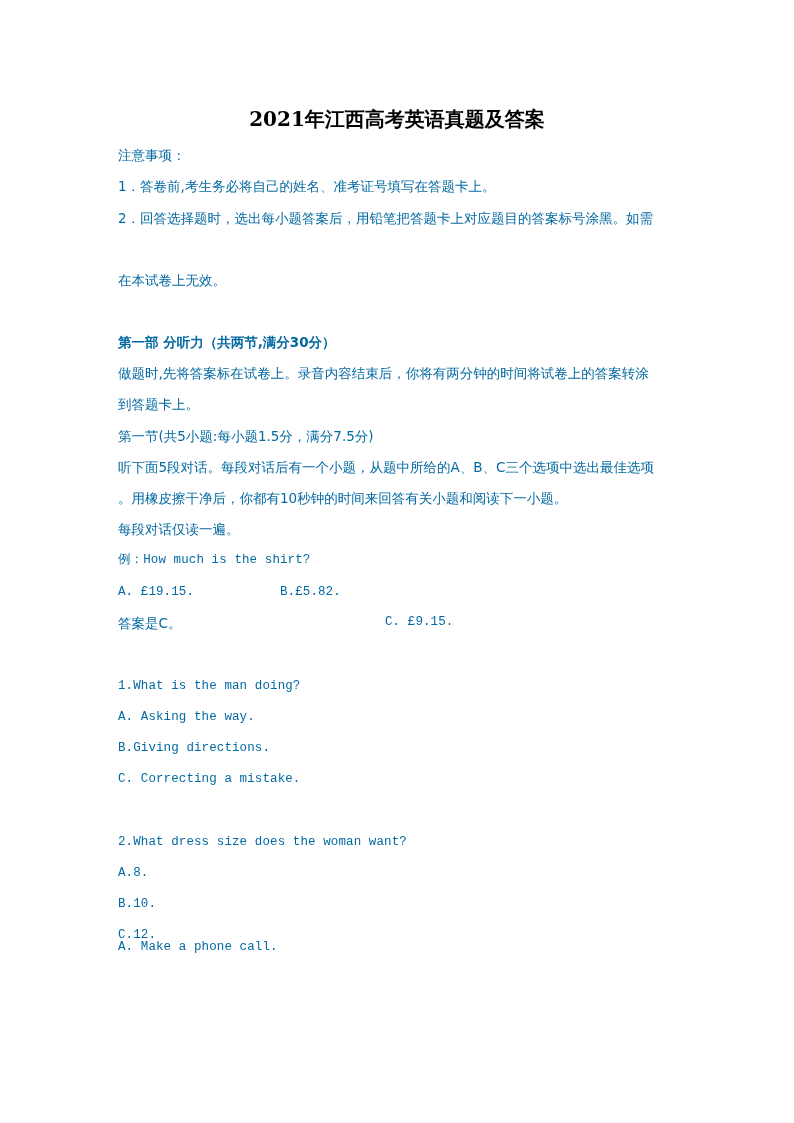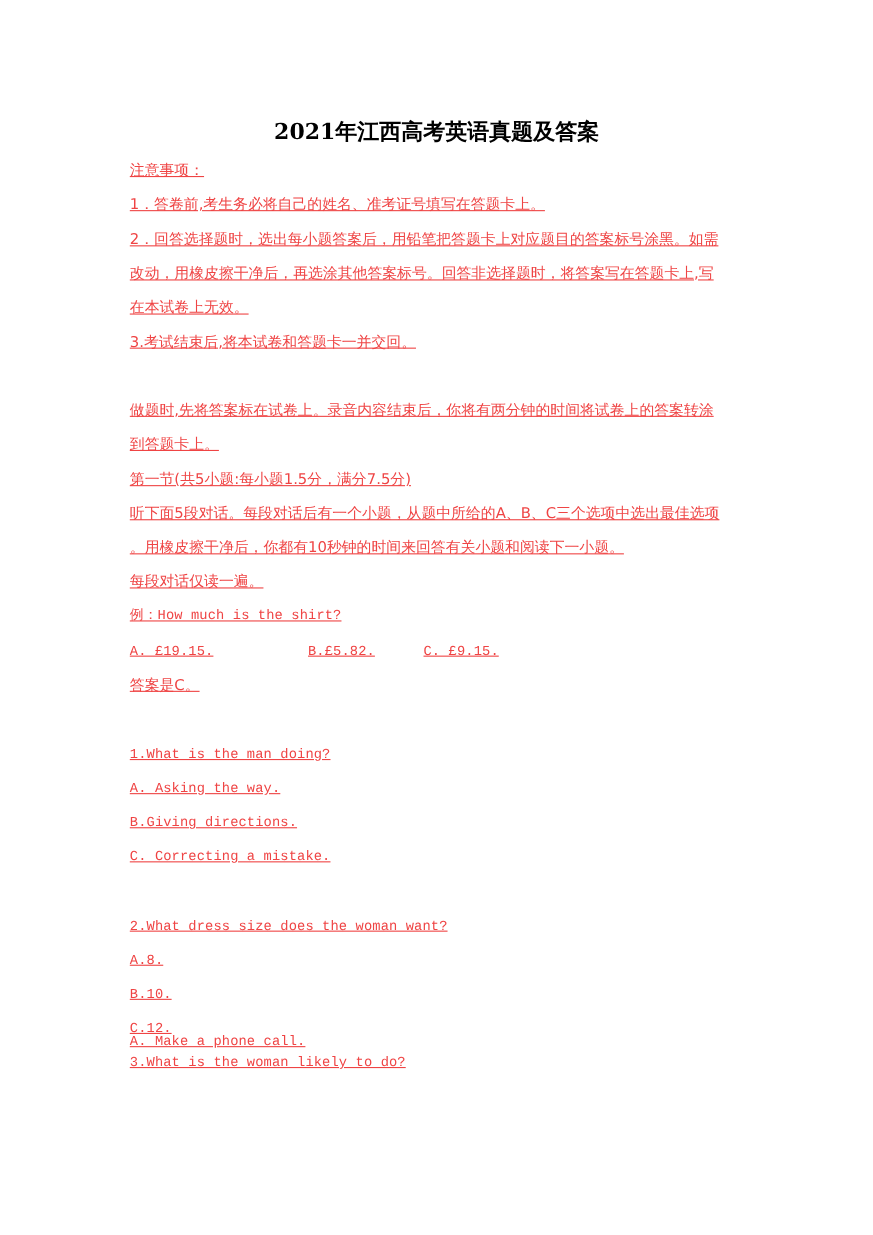--- a/index.html
+++ b/index.html
@@ -1,54 +1,52 @@
 <!DOCTYPE html>
 <html><head>
   <meta charset="utf-8">
   <style>
     html, body { margin: 0; padding: 0; background: #ffffff; }
     body { width: 794px; height: 1123px; position: relative; overflow: hidden; color: #000; }
     .page { position: absolute; left: 0; top: 0; width: 794px; height: 1123px; }
-    .line { position: absolute; left: 118px; white-space: nowrap; font-family: "DejaVu Sans", sans-serif; font-size: 13.5px; line-height: 18px; color: #ef4444; text-decoration: underline; }
+    .line { position: absolute; left: 118px; white-space: nowrap; font-family: "DejaVu Sans", sans-serif; font-size: 13.5px; line-height: 18px; color: #0369a1; }
     .mono { font-family: "Liberation Mono", "DejaVu Sans Mono", monospace; font-size: 12.5px; letter-spacing: 0.1px; }
     .title { position: absolute; left: 0; width: 794px; text-align: center; top: 106px; font-family: "DejaVu Serif", serif; font-size: 20px; line-height: 26px; color: #000; }
     .bold { font-weight: bold; }
   </style>
 </head>
 <body>
 
 <div class="page">
   <div class="title bold">2021年江西高考英语真题及答案</div>
 
   <div class="line" style="top:146px">注意事项：</div>
   <div class="line" style="top:177px">1．答卷前,考生务必将自己的姓名、准考证号填写在答题卡上。</div>
   <div class="line" style="top:209px">2．回答选择题时，选出每小题答案后，用铅笔把答题卡上对应题目的答案标号涂黑。如需</div>
-  <div class="line" style="top:240px">改动，用橡皮擦干净后，再选涂其他答案标号。回答非选择题时，将答案写在答题卡上,写</div>
   <div class="line" style="top:271px">在本试卷上无效。</div>
-  <div class="line" style="top:302px">3.考试结束后,将本试卷和答题卡一并交回。</div>
 
+  <div class="line bold" style="top:333px">第一部  分听力（共两节,满分30分）</div>
   <div class="line" style="top:364px">做题时,先将答案标在试卷上。录音内容结束后，你将有两分钟的时间将试卷上的答案转涂</div>
   <div class="line" style="top:395px">到答题卡上。</div>
 
   <div class="line" style="top:427px">第一节(共5小题:每小题1.5分，满分7.5分)</div>
   <div class="line" style="top:458px">听下面5段对话。每段对话后有一个小题，从题中所给的A、B、C三个选项中选出最佳选项</div>
   <div class="line" style="top:489px">。用橡皮擦干净后，你都有10秒钟的时间来回答有关小题和阅读下一小题。</div>
   <div class="line" style="top:520px">每段对话仅读一遍。</div>
 
   <div class="line mono" style="top:551px">例：How much is the shirt?</div>
   <div class="line mono" style="top:583px; left:118px">A. £19.15.</div>
   <div class="line mono" style="top:583px; left:280px">B.£5.82.</div>
-  <div class="line mono" style="top:583px; left:385px">C. £9.15.</div>
+  <div class="line mono" style="top:613px; left:385px">C. £9.15.</div>
   <div class="line" style="top:614px">答案是C。</div>
 
   <div class="line mono" style="top:677px">1.What is the man doing?</div>
   <div class="line mono" style="top:708px">A. Asking the way.</div>
   <div class="line mono" style="top:739px">B.Giving directions.</div>
   <div class="line mono" style="top:770px">C. Correcting a mistake.</div>
 
   <div class="line mono" style="top:833px">2.What dress size does the woman want?</div>
   <div class="line mono" style="top:864px">A.8.</div>
   <div class="line mono" style="top:895px">B.10.</div>
   <div class="line mono" style="top:926px">C.12.</div>
 
-  <div class="line mono" style="top:957px">3.What is the woman likely to do?</div>
   <div class="line mono" style="top:938px">A. Make a phone call.</div>
 </div>
 
 </body></html>

